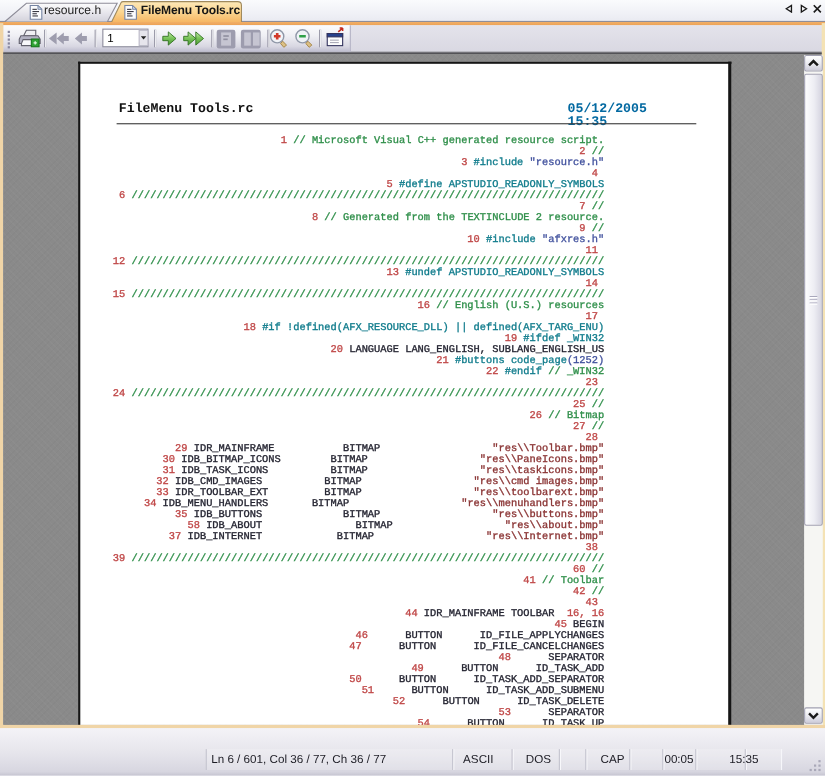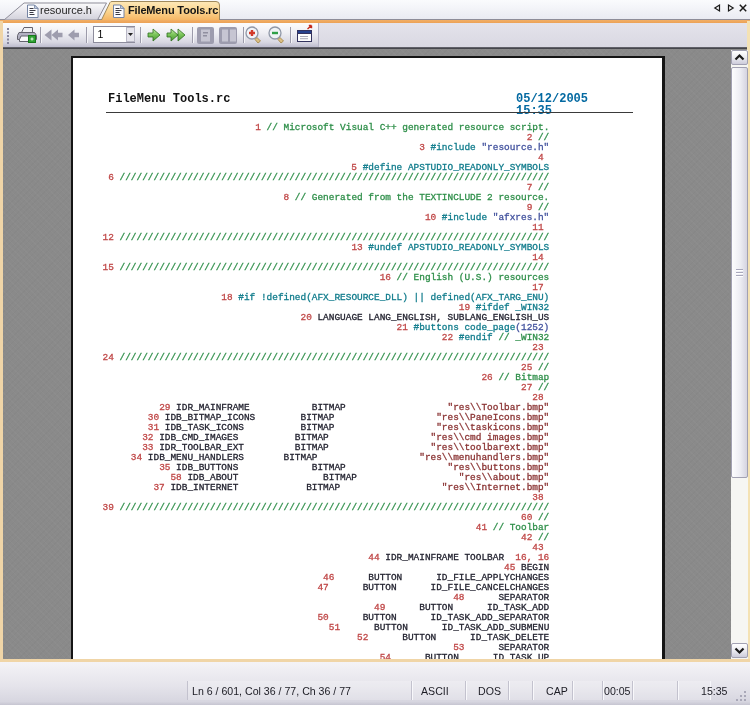--- a/index.html
+++ b/index.html
@@ -281,21 +281,21 @@
   <div class="sfield" style="left:532px;width:40px;"></div>
   <div class="sfield" style="left:572px;width:30px;"></div>
   <div class="sfield" style="left:602px;width:30px;"></div>
   <div class="sfield" style="left:632px;width:45px;"></div>
   <div class="sfield" style="left:677px;width:32px;"></div>
   <div class="stext" style="left:192px;">Ln 6 / 601, Col 36 / 77, Ch 36 / 77</div>
   <div class="stext" style="left:421px;">ASCII</div>
   <div class="stext" style="left:478px;">DOS</div>
   <div class="stext" style="left:546px;">CAP</div>
   <div class="stext" style="left:604px;">00:05</div>
-  <div class="stext" style="left:678px;padding-left:23px;">15:35</div>
+  <div class="stext" style="left:640px;padding-left:23px;">15:35</div>
   <svg class="abs" style="left:735px;top:690px" width="13" height="13" viewBox="0 0 13 13">
     <g fill="#A9A8B8">
       <rect x="9" y="1" width="2" height="2"></rect>
         <rect x="9" y="5" width="2" height="2"></rect>
       <rect x="9" y="9" width="2" height="2"></rect>
         <rect x="5" y="5" width="2" height="2"></rect>
       <rect x="5" y="9" width="2" height="2"></rect>
         <rect x="1" y="9" width="2" height="2"></rect>
     </g>
   </svg>

